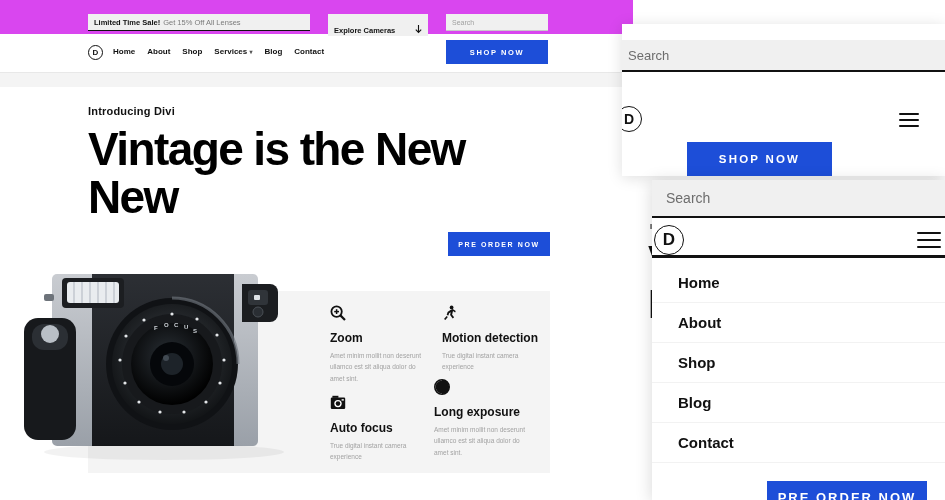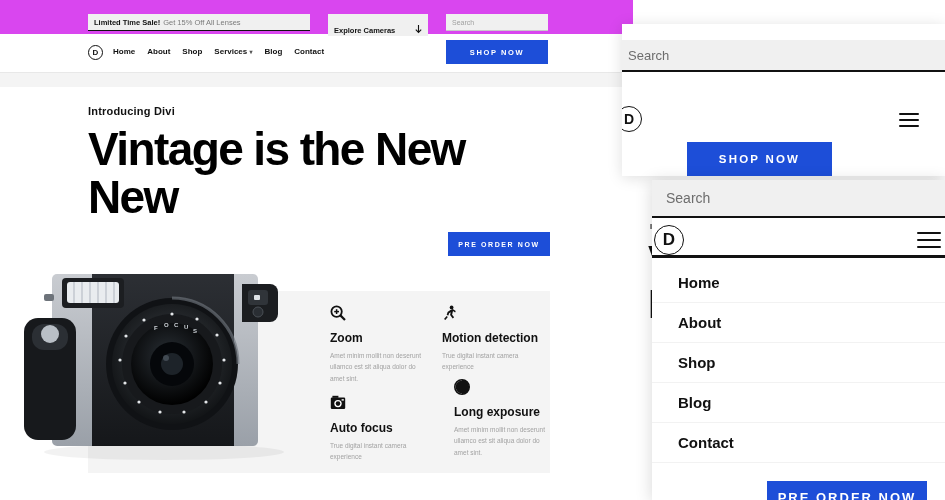--- a/index.html
+++ b/index.html
@@ -125,21 +125,21 @@
     width: 220px; height: 160px;
   }
   .feat { position: absolute; width: 100px; }
   .feat-ico { height: 18px; margin-bottom: 8px; color: #111; }
   .feat-ico svg { display: block; }
   .feat-h { font-size: 12px; font-weight: 700; color: #111; margin-bottom: 5px; }
   .feat-p { font-size: 6.5px; color: #a2a2a2; line-height: 1.75; }
   #feat0 { left: 0;   top: 0; }
   #feat1 { left: 112px; top: 0; }
   #feat2 { left: 0;   top: 90px; }
-  #feat3 { left: 124px; top: 74px; }
+  #feat3 { left: 104px; top: 74px; }
 
   
   #camera { position: absolute; left: 14px; top: 272px; width: 292px; height: 200px; }
 
   
   #tablet {
     position: absolute; left: 622px; top: 24px;
     width: 323px; height: 152px;
     background: #ffffff;
     box-shadow: 0 2px 14px rgba(0,0,0,.13);

